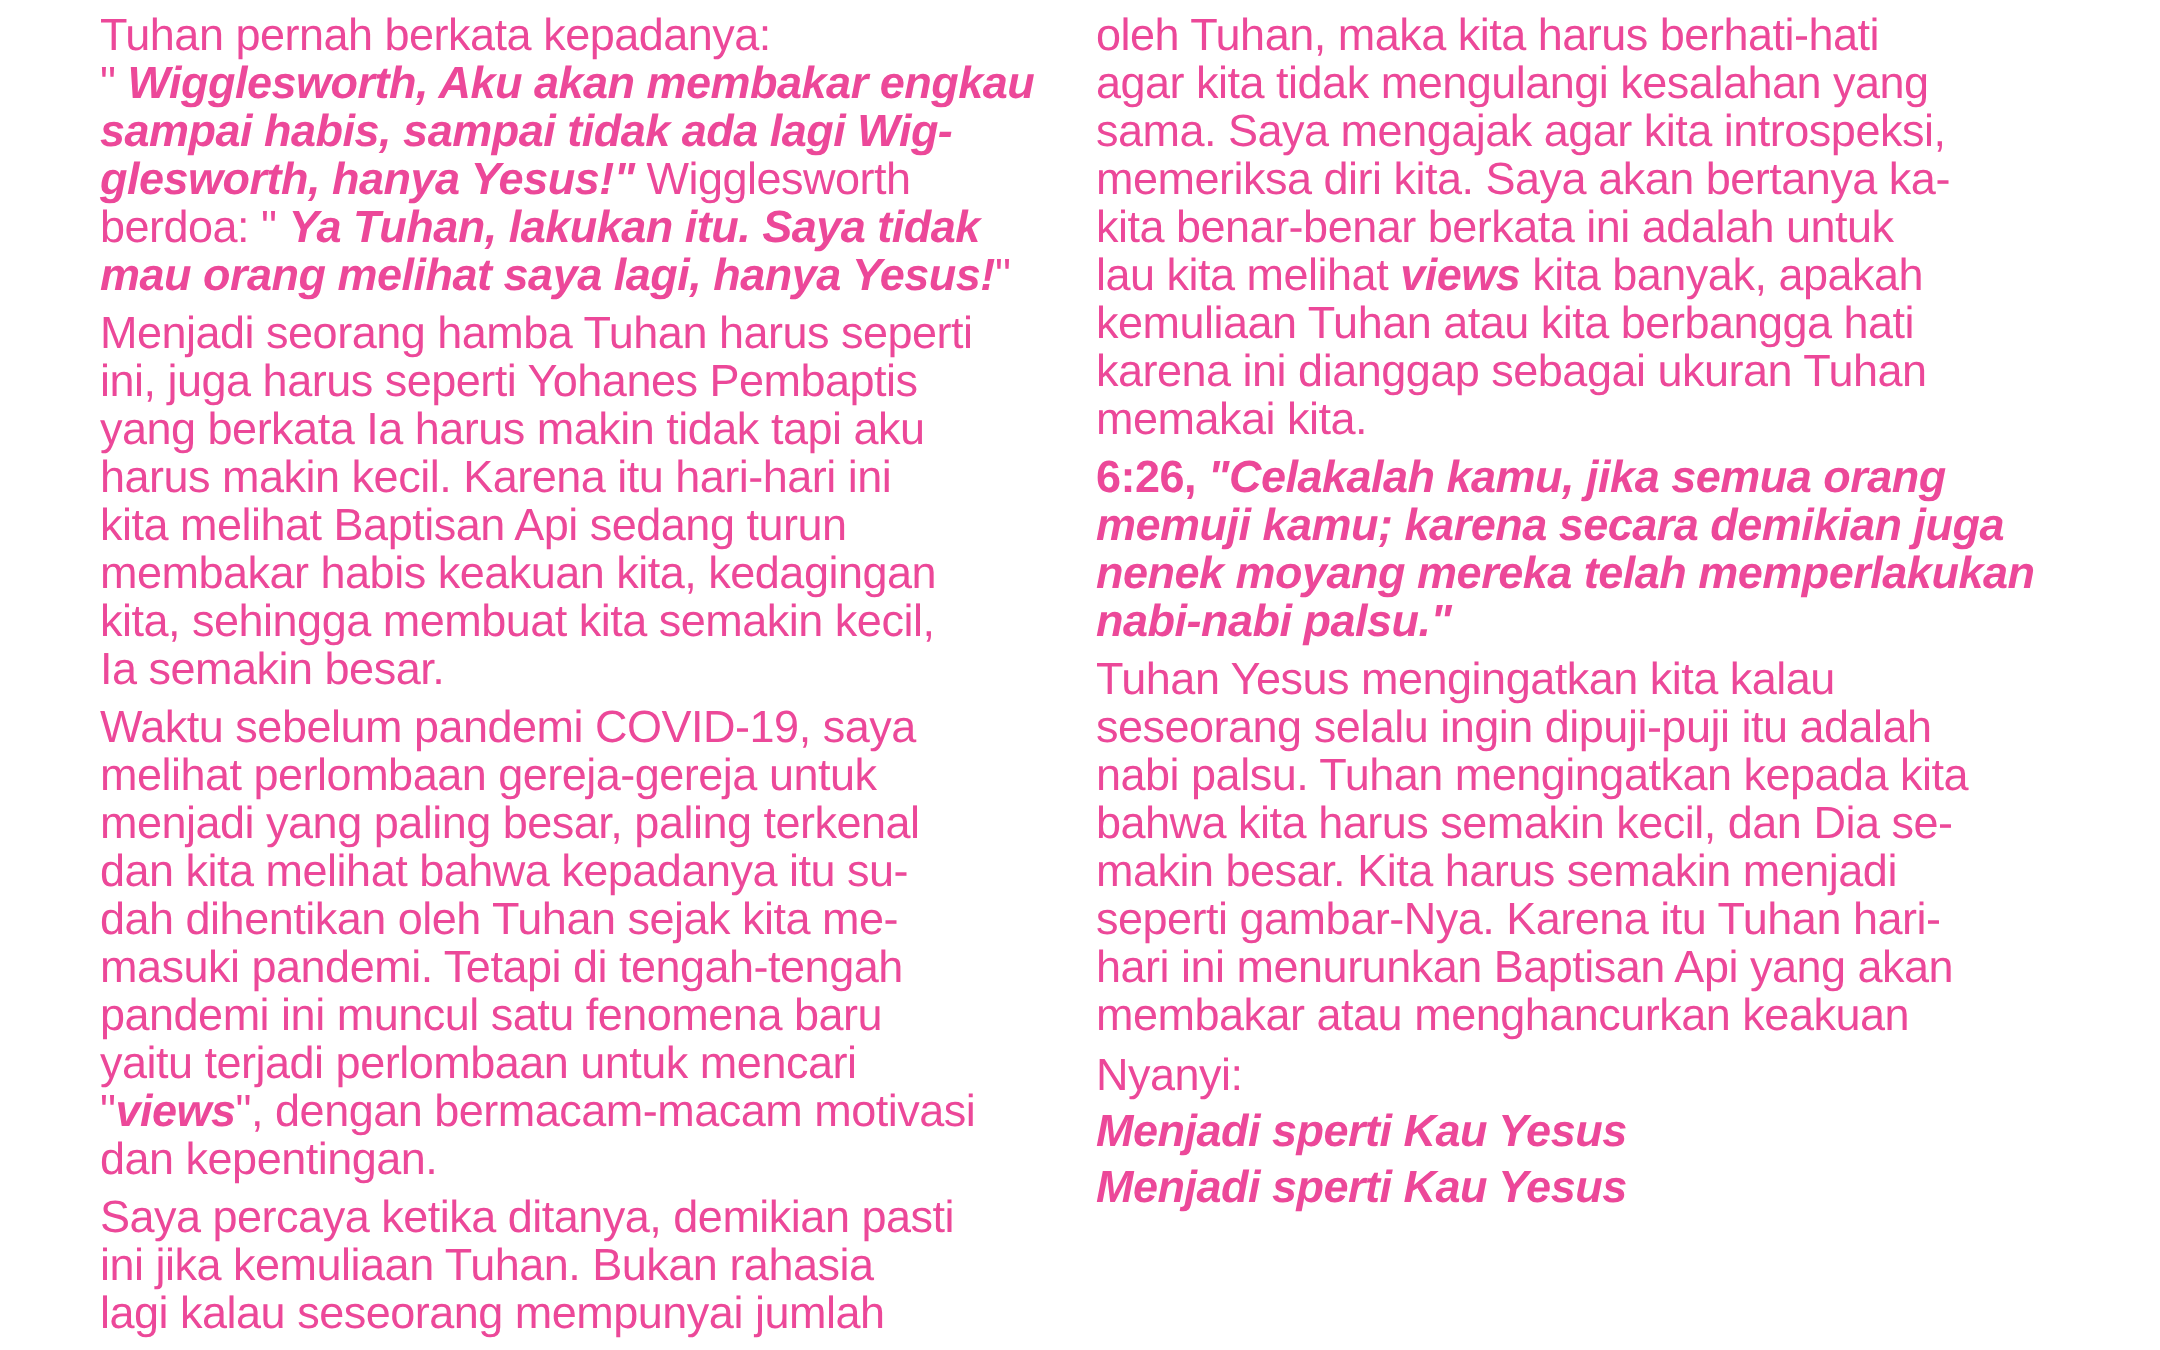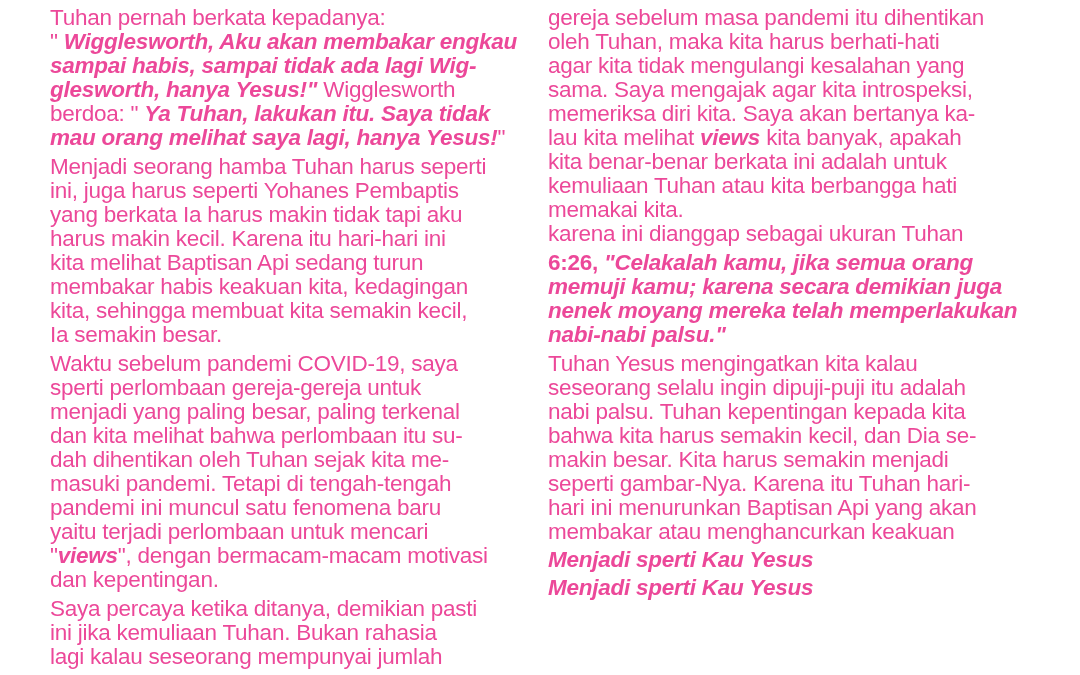--- a/index.html
+++ b/index.html
@@ -52,64 +52,66 @@
         <div class="line"><span class="seg-r">ini, juga harus seperti Yohanes Pembaptis</span></div>
         <div class="line"><span class="seg-r">yang berkata Ia harus makin tidak tapi aku</span></div>
         <div class="line"><span class="seg-r">harus makin kecil. Karena itu hari-hari ini</span></div>
         <div class="line"><span class="seg-r">kita melihat Baptisan Api sedang turun</span></div>
         <div class="line"><span class="seg-r">membakar habis keakuan kita, kedagingan</span></div>
         <div class="line"><span class="seg-r">kita, sehingga membuat kita semakin kecil,</span></div>
         <div class="line"><span class="seg-r">Ia semakin besar.</span></div>
       </div>
       <div class="block para">
         <div class="line"><span class="seg-r">Waktu sebelum pandemi COVID-19, saya</span></div>
-        <div class="line"><span class="seg-r">sperti perlombaan gereja-gereja untuk</span></div>
+        <div class="line"><span class="seg-r">melihat perlombaan gereja-gereja untuk</span></div>
         <div class="line"><span class="seg-r">menjadi yang paling besar, paling terkenal</span></div>
-        <div class="line"><span class="seg-r">dan kita melihat bahwa perlombaan itu su-</span></div>
+        <div class="line"><span class="seg-r">dan kita melihat bahwa kepadanya itu su-</span></div>
         <div class="line"><span class="seg-r">dah dihentikan oleh Tuhan sejak kita me-</span></div>
         <div class="line"><span class="seg-r">masuki pandemi. Tetapi di tengah-tengah</span></div>
         <div class="line"><span class="seg-r">pandemi ini muncul satu fenomena baru</span></div>
         <div class="line"><span class="seg-r">yaitu terjadi perlombaan untuk mencari</span></div>
         <div class="line"><span class="seg-r">"</span><span class="seg-i">views</span><span class="seg-r">", dengan bermacam-macam motivasi</span></div>
         <div class="line"><span class="seg-r">dan kepentingan.</span></div>
       </div>
       <div class="block para">
         <div class="line"><span class="seg-r">Saya percaya ketika ditanya, demikian pasti</span></div>
         <div class="line"><span class="seg-r">ini jika kemuliaan Tuhan. Bukan rahasia</span></div>
         <div class="line"><span class="seg-r">lagi kalau seseorang mempunyai jumlah</span></div>
       </div>
     </div>
   <div class="col col-right">
       <div class="block para">
-        <div class="line"><span class="seg-r">gereja sebelum masa pandemi itu dihentikan</span></div>
         <div class="line"><span class="seg-r">oleh Tuhan, maka kita harus berhati-hati</span></div>
         <div class="line"><span class="seg-r">agar kita tidak mengulangi kesalahan yang</span></div>
         <div class="line"><span class="seg-r">sama. Saya mengajak agar kita introspeksi,</span></div>
         <div class="line"><span class="seg-r">memeriksa diri kita. Saya akan bertanya ka-</span></div>
+        <div class="line"><span class="seg-r">kita benar-benar berkata ini adalah untuk</span></div>
         <div class="line"><span class="seg-r">lau kita melihat </span><span class="seg-i">views</span><span class="seg-r"> kita banyak, apakah</span></div>
-        <div class="line"><span class="seg-r">kita benar-benar berkata ini adalah untuk</span></div>
         <div class="line"><span class="seg-r">kemuliaan Tuhan atau kita berbangga hati</span></div>
+        <div class="line"><span class="seg-r">karena ini dianggap sebagai ukuran Tuhan</span></div>
         <div class="line"><span class="seg-r">memakai kita.</span></div>
-        <div class="line"><span class="seg-r">karena ini dianggap sebagai ukuran Tuhan</span></div>
       </div>
       <div class="block para">
         <div class="line"><span class="seg-b">6:26, </span><span class="seg-i">"Celakalah kamu, jika semua orang</span></div>
         <div class="line"><span class="seg-i">memuji kamu; karena secara demikian juga</span></div>
         <div class="line"><span class="seg-i">nenek moyang mereka telah memperlakukan</span></div>
         <div class="line"><span class="seg-i">nabi-nabi palsu."</span></div>
       </div>
       <div class="block para">
         <div class="line"><span class="seg-r">Tuhan Yesus mengingatkan kita kalau</span></div>
         <div class="line"><span class="seg-r">seseorang selalu ingin dipuji-puji itu adalah</span></div>
-        <div class="line"><span class="seg-r">nabi palsu. Tuhan kepentingan kepada kita</span></div>
+        <div class="line"><span class="seg-r">nabi palsu. Tuhan mengingatkan kepada kita</span></div>
         <div class="line"><span class="seg-r">bahwa kita harus semakin kecil, dan Dia se-</span></div>
         <div class="line"><span class="seg-r">makin besar. Kita harus semakin menjadi</span></div>
         <div class="line"><span class="seg-r">seperti gambar-Nya. Karena itu Tuhan hari-</span></div>
         <div class="line"><span class="seg-r">hari ini menurunkan Baptisan Api yang akan</span></div>
         <div class="line"><span class="seg-r">membakar atau menghancurkan keakuan</span></div>
+      </div>
+      <div class="block song-title">
+        <div class="line"><span class="seg-r">Nyanyi:</span></div>
       </div>
       <div class="block lyric">
         <div class="line"><span class="seg-i">Menjadi sperti Kau Yesus</span></div>
       </div>
       <div class="block lyric">
         <div class="line"><span class="seg-i">Menjadi sperti Kau Yesus</span></div>
       </div>
     </div>
 </div>
 

